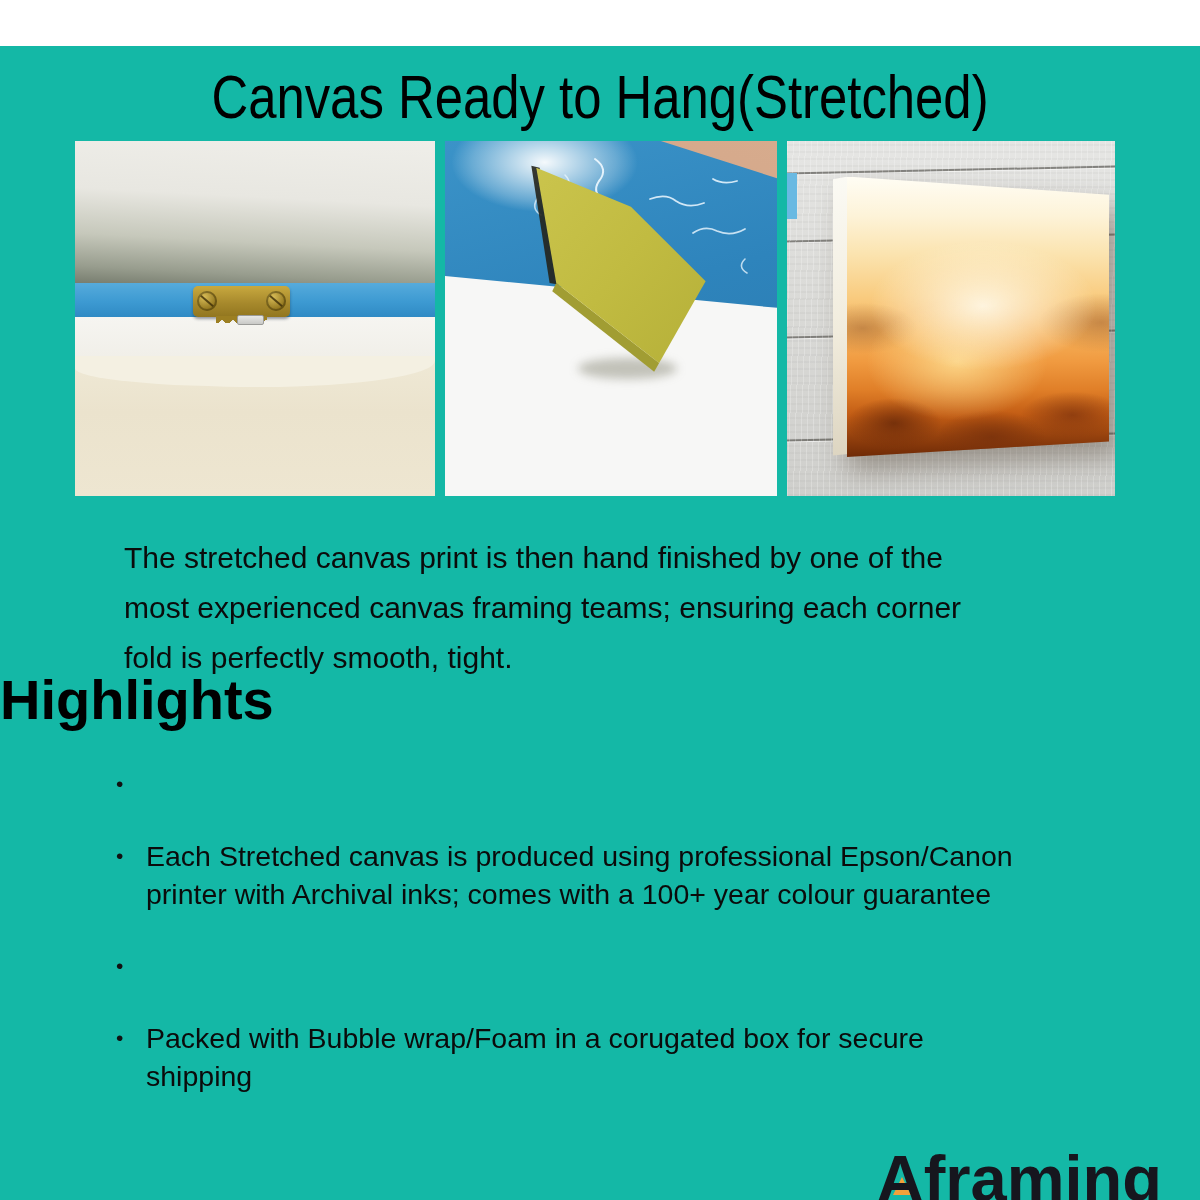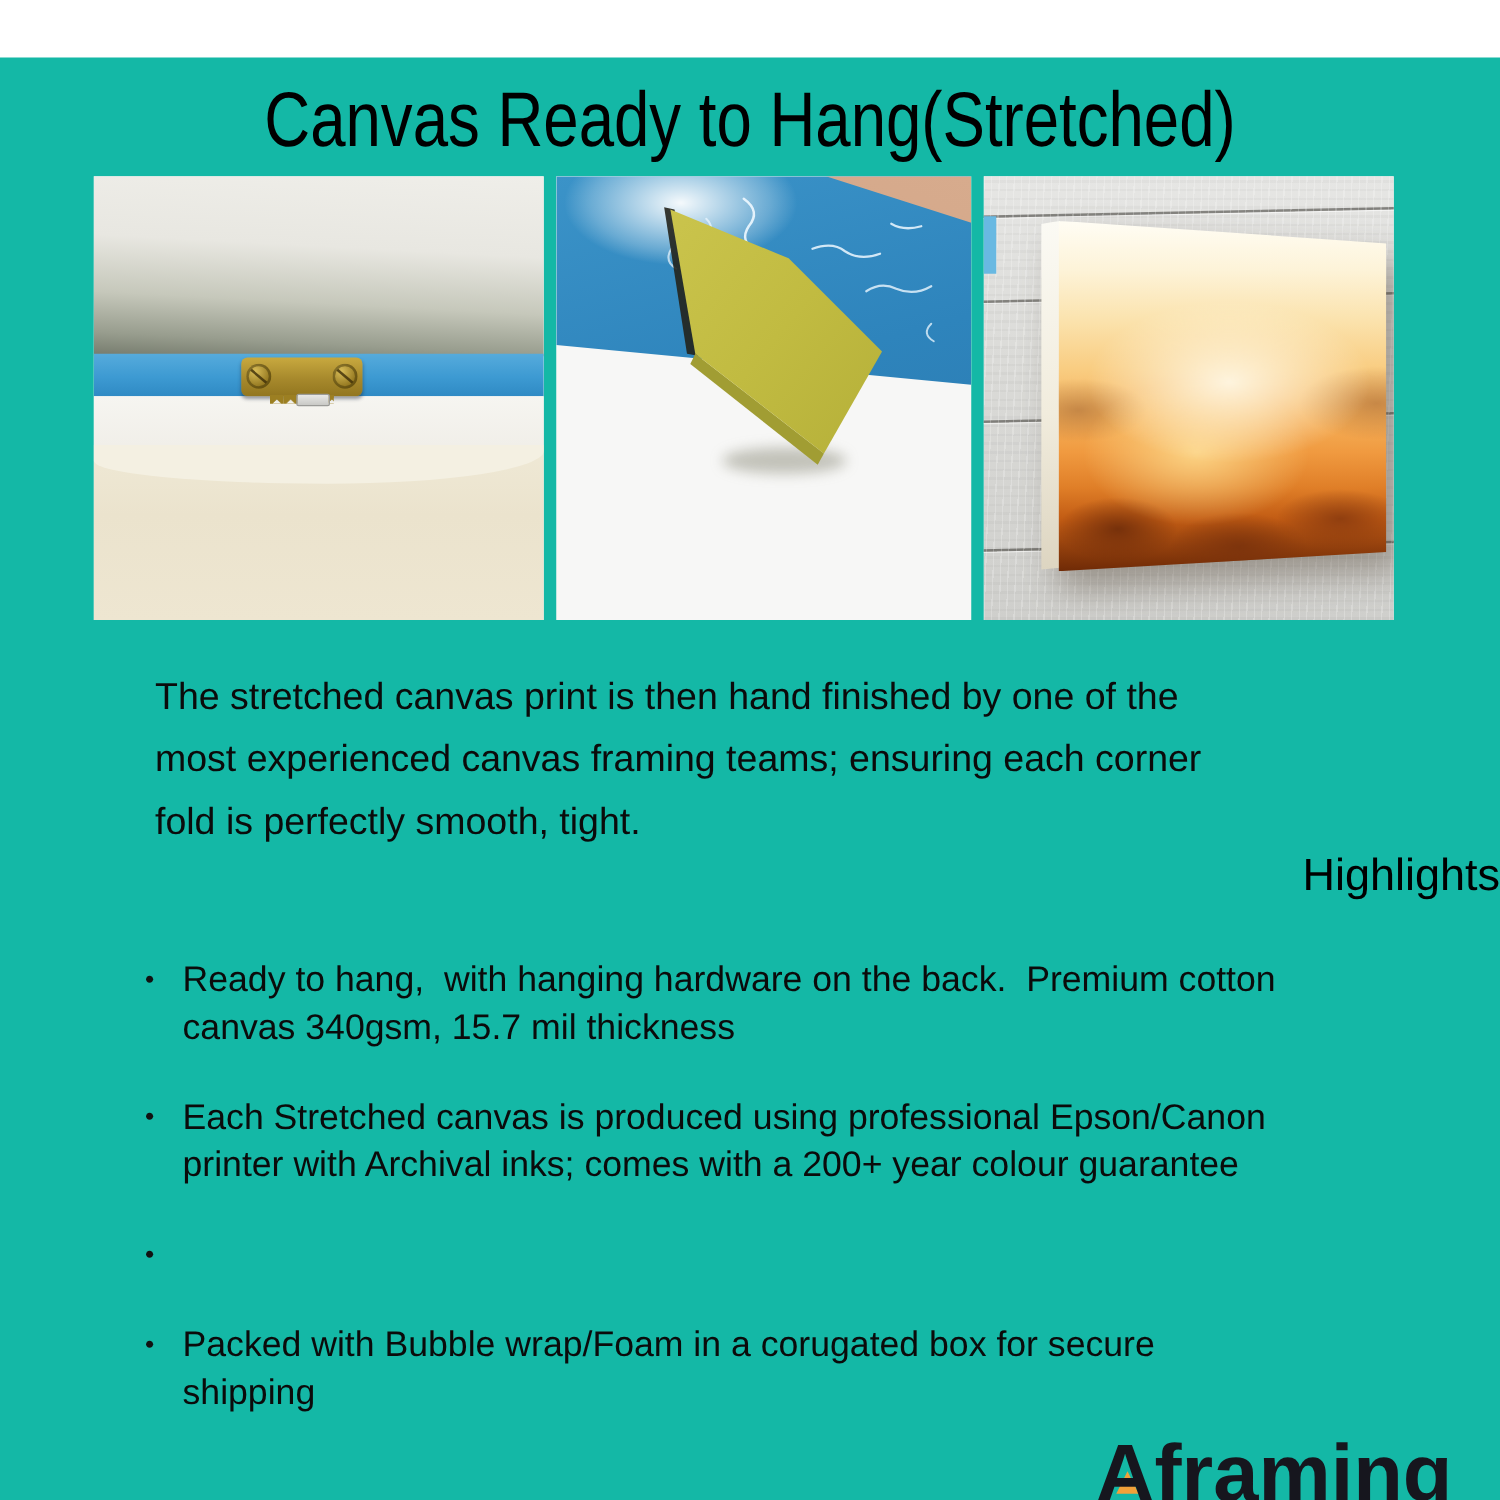--- a/index.html
+++ b/index.html
@@ -5,22 +5,22 @@
   html,body{margin:0;padding:0;background:#fff;}
   .page{position:relative;width:1200px;height:1200px;background:#14b8a6;overflow:hidden;
         font-family:"Liberation Sans",sans-serif;color:#0a0a0a;margin-top:46px;}
 
   
   .title{position:absolute;top:20px;left:0;right:0;margin:0;text-align:center;
          font-size:62px;font-weight:400;color:#000;line-height:62px;
          transform:scaleX(.82);transform-origin:center;white-space:nowrap;}
   .intro{position:absolute;left:124px;top:487px;width:1000px;margin:0;
          font-size:30px;line-height:50px;color:#0b0b0b;white-space:pre-wrap;}
-  .highlights{position:absolute;top:627px;left:0;right:0;margin:0;text-align:right;
-         font-size:36px;font-weight:400;color:#000;line-height:54px;}
+  .highlights{position:absolute;top:627px;left:0;right:0;margin:0;text-align:left;
+         font-size:56px;font-weight:700;color:#000;line-height:54px;}
   .bullets{position:absolute;left:113px;top:719px;width:1010px;}
   .bullet{display:flex;align-items:flex-start;margin:0 0 34px 0;}
   .dot{flex:0 0 30px;font-size:21px;line-height:38px;color:#111;padding-left:3px;}
   .btext{font-size:28.5px;line-height:38px;color:#0b0b0b;white-space:pre-wrap;}
 
   
   .photos{position:absolute;left:75px;top:95px;width:1040px;height:355px;
           display:flex;gap:10px;}
   .photo{position:relative;height:355px;overflow:hidden;background:#f6f6f5;}
   .p1{width:360px;} .p2{width:332px;} .p3{width:328px;}
@@ -171,27 +171,25 @@
 
   <p class="intro">The stretched canvas print is then hand finished by one of the
 most experienced canvas framing teams; ensuring each corner
 fold is perfectly smooth, tight.</p>
 
   <h2 class="highlights">Highlights</h2>
 
   <div class="bullets">
     <div class="bullet">
       <span class="dot">•</span>
-      <span class="btext">Ready to hang,  with hanging hardware on the back.  Premium cotton
-canvas 340gsm, 15.7 mil thickness</span>
     </div>
     <div class="bullet">
       <span class="dot">•</span>
       <span class="btext">Each Stretched canvas is produced using professional Epson/Canon
-printer with Archival inks; comes with a 200+ year colour guarantee</span>
+printer with Archival inks; comes with a 100+ year colour guarantee</span>
     </div>
     <div class="bullet">
       <span class="dot">•</span>
     </div>
     <div class="bullet">
       <span class="dot">•</span>
       <span class="btext">Packed with Bubble wrap/Foam in a corugated box for secure
 shipping</span>
     </div>
   </div>

